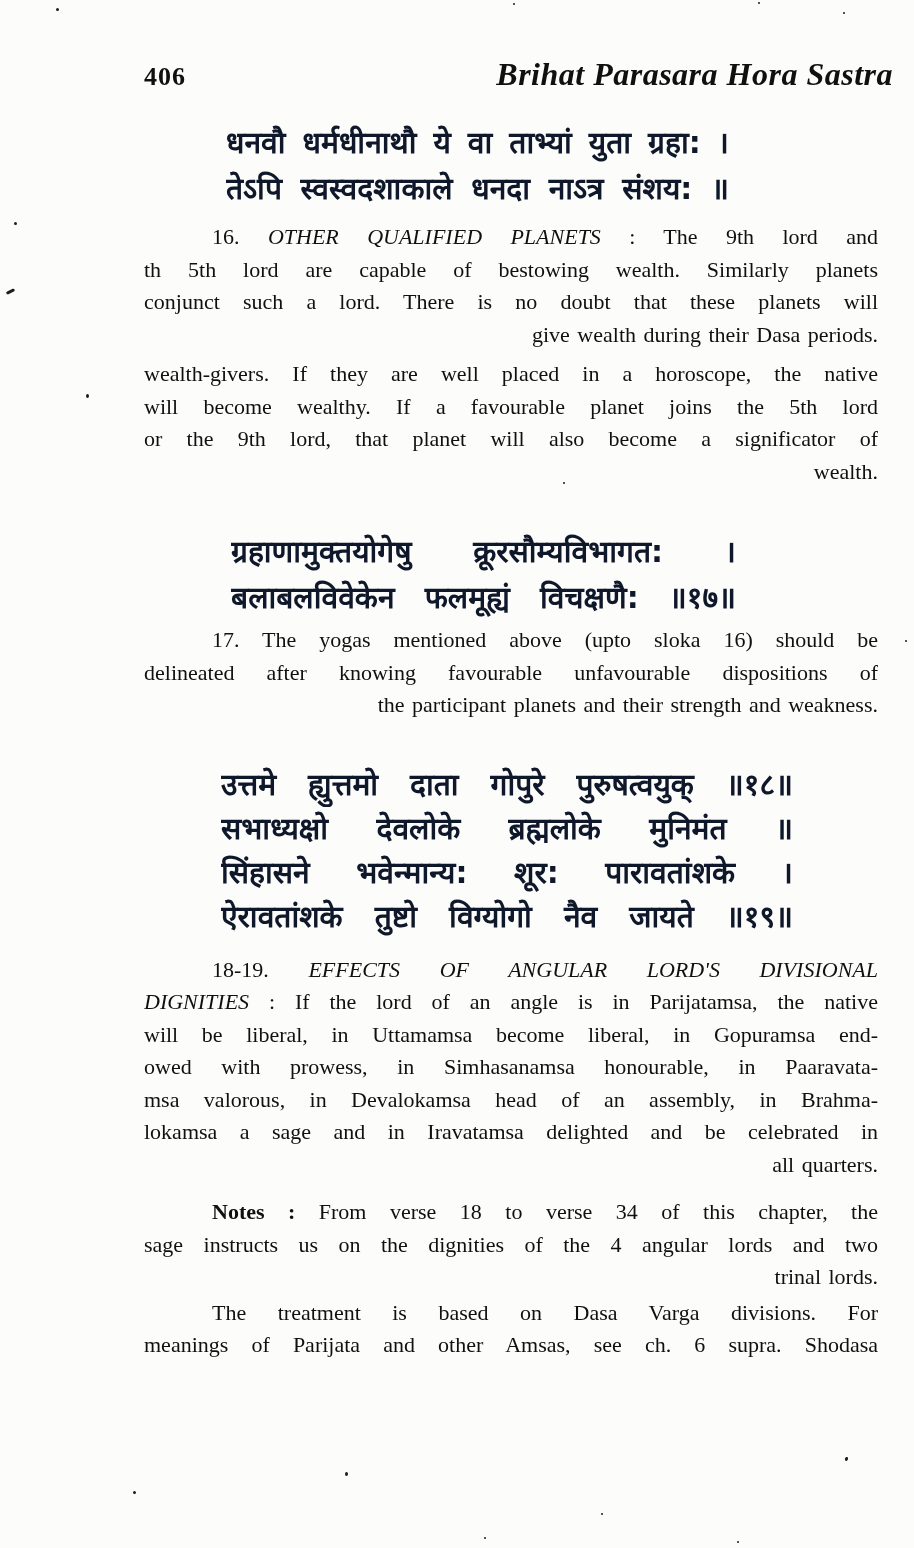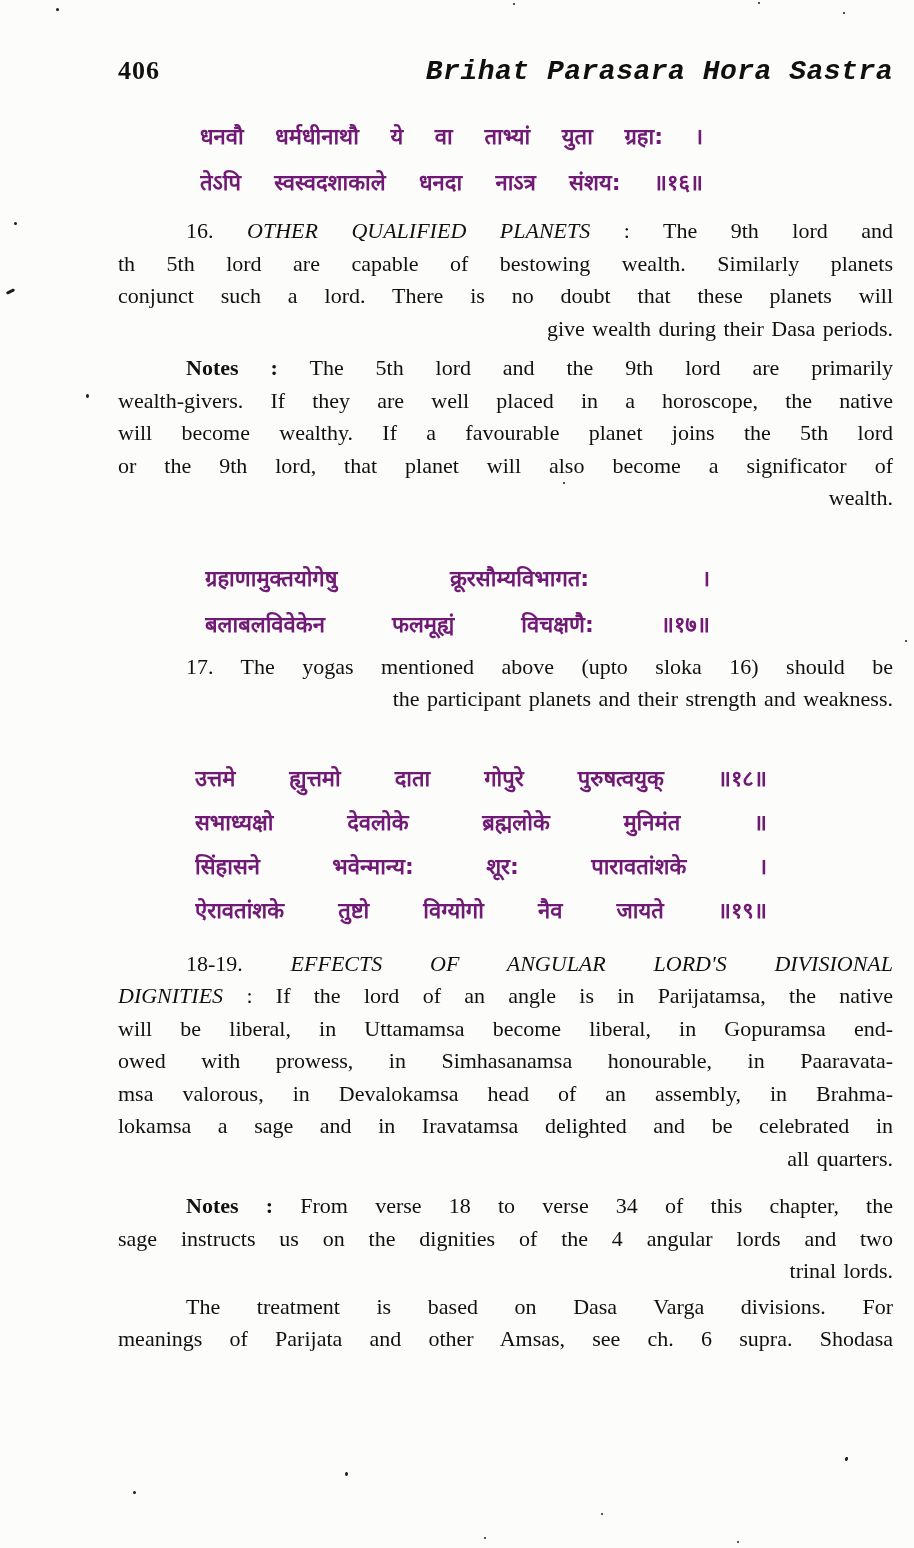--- a/index.html
+++ b/index.html
@@ -2,42 +2,42 @@
 <html><head>
 <meta charset="utf-8">
 <style>
   html, body { margin:0; padding:0; }
   body {
     width:914px; height:1548px; overflow:hidden;
     background:#fcfcfa; color:#101010;
     font-family:"Liberation Serif", "DejaVu Serif", serif;
     position:relative;
   }
-  .page { position:absolute; inset:0; }
+  .page { position:absolute; inset:0;padding-left:26px; }
 
   .header {
     margin:0 21px 0 118px; padding-top:56px;
     display:flex; justify-content:space-between; align-items:baseline;
   }
   .pageno { font-size:26px; font-weight:bold; letter-spacing:1px; }
-  .booktitle { font-size:28px; font-style:italic; font-weight:bold; letter-spacing:0.5px;font-family:Liberation Mono, monospace; }
+  .booktitle { font-size:32px; font-style:italic; font-weight:bold; letter-spacing:0.5px; }
 
-  .eng { margin-left:118px; margin-right:21px; }
+  .eng { margin-left:118px; margin-right:36px; }
   .eline {
     font-size:22px; line-height:32.5px; height:32.5px; overflow:hidden;
     word-spacing:2px; white-space:normal;text-align:right;
   }
   .j { text-align:justify; text-align-last:justify; }
   .ind { text-indent:68px; }
   .it { font-style:italic; }
   .bold { font-weight:bold; }
 
   .verse {
-    font-family:"DejaVu Sans", sans-serif; font-weight:bold; color:#701a75;
-    font-size:22px;
+    font-family:"DejaVu Sans", sans-serif; font-weight:bold; color:#0f172a;
+    font-size:30px;
   }
   .vline {
     height:46px; line-height:46px; overflow:hidden;
     text-align:justify; text-align-last:justify;
   }
   #v1819 .vline { height:44px; line-height:44px; }
   #v16 { margin:27px 0 0 200px; width:503px; }
   #v17 { margin:41px 0 0 205px; width:505px; }
   #v1819 { margin:41px 0 0 195px; width:572px; }
 
@@ -66,34 +66,34 @@
   </div>
 
   <div id="p16" class="eng">
     <div class="eline j ind"><span>16. </span><span class="it">OTHER QUALIFIED PLANETS</span><span> : The 9th lord and</span></div>
     <div class="eline j">th 5th lord are capable of bestowing wealth. Similarly planets</div>
     <div class="eline j">conjunct such a lord. There is no doubt that these planets will</div>
     <div class="eline">give wealth during their Dasa periods.</div>
   </div>
 
   <div id="n16" class="eng">
-    <div class="eline j ind"><span class="bold">Notes : </span><span>The 5th lord and the 9th lord are primarily</span></div>
     <div class="eline j">wealth-givers. If they are well placed in a horoscope, the native</div>
     <div class="eline j">will become wealthy. If a favourable planet joins the 5th lord</div>
     <div class="eline j">or the 9th lord, that planet will also become a significator of</div>
     <div class="eline">wealth.</div>
   </div>
 
   <div id="v17" class="verse">
     <div class="vline">ग्रहाणामुक्तयोगेषु क्रूरसौम्यविभागत: ।</div>
     <div class="vline">बलाबलविवेकेन फलमूह्यं विचक्षणै: ॥१७॥</div>
   </div>
 
   <div id="p17" class="eng">
     <div class="eline j ind">17. The yogas mentioned above (upto sloka 16) should be</div>
+    <div class="eline j">delineated after knowing favourable unfavourable dispositions of</div>
     <div class="eline">the participant planets and their strength and weakness.</div>
   </div>
 
   <div id="v1819" class="verse">
     <div class="vline">उत्तमे ह्युत्तमो दाता गोपुरे पुरुषत्वयुक् ॥१८॥</div>
     <div class="vline">सभाध्यक्षो देवलोके ब्रह्मलोके मुनिमंत ॥</div>
     <div class="vline">सिंहासने भवेन्मान्य: शूर: पारावतांशके ।</div>
     <div class="vline">ऐरावतांशके तुष्टो विग्योगो नैव जायते ॥१९॥</div>
   </div>
 

